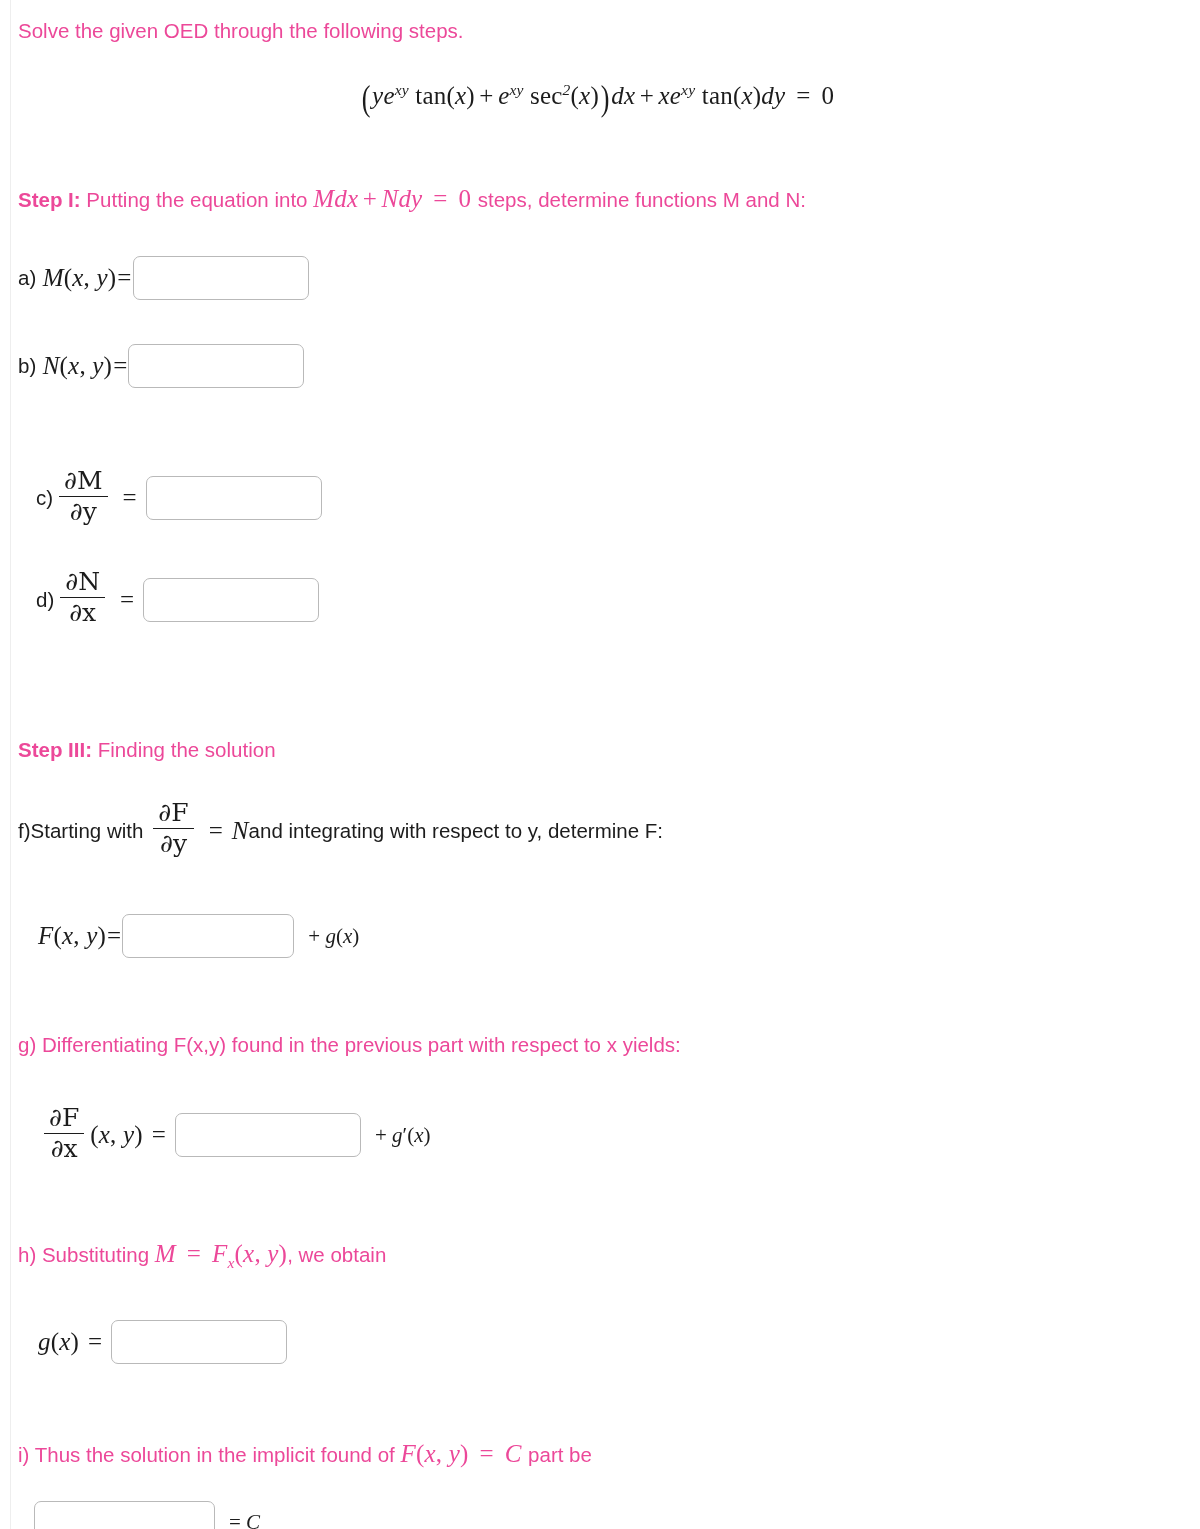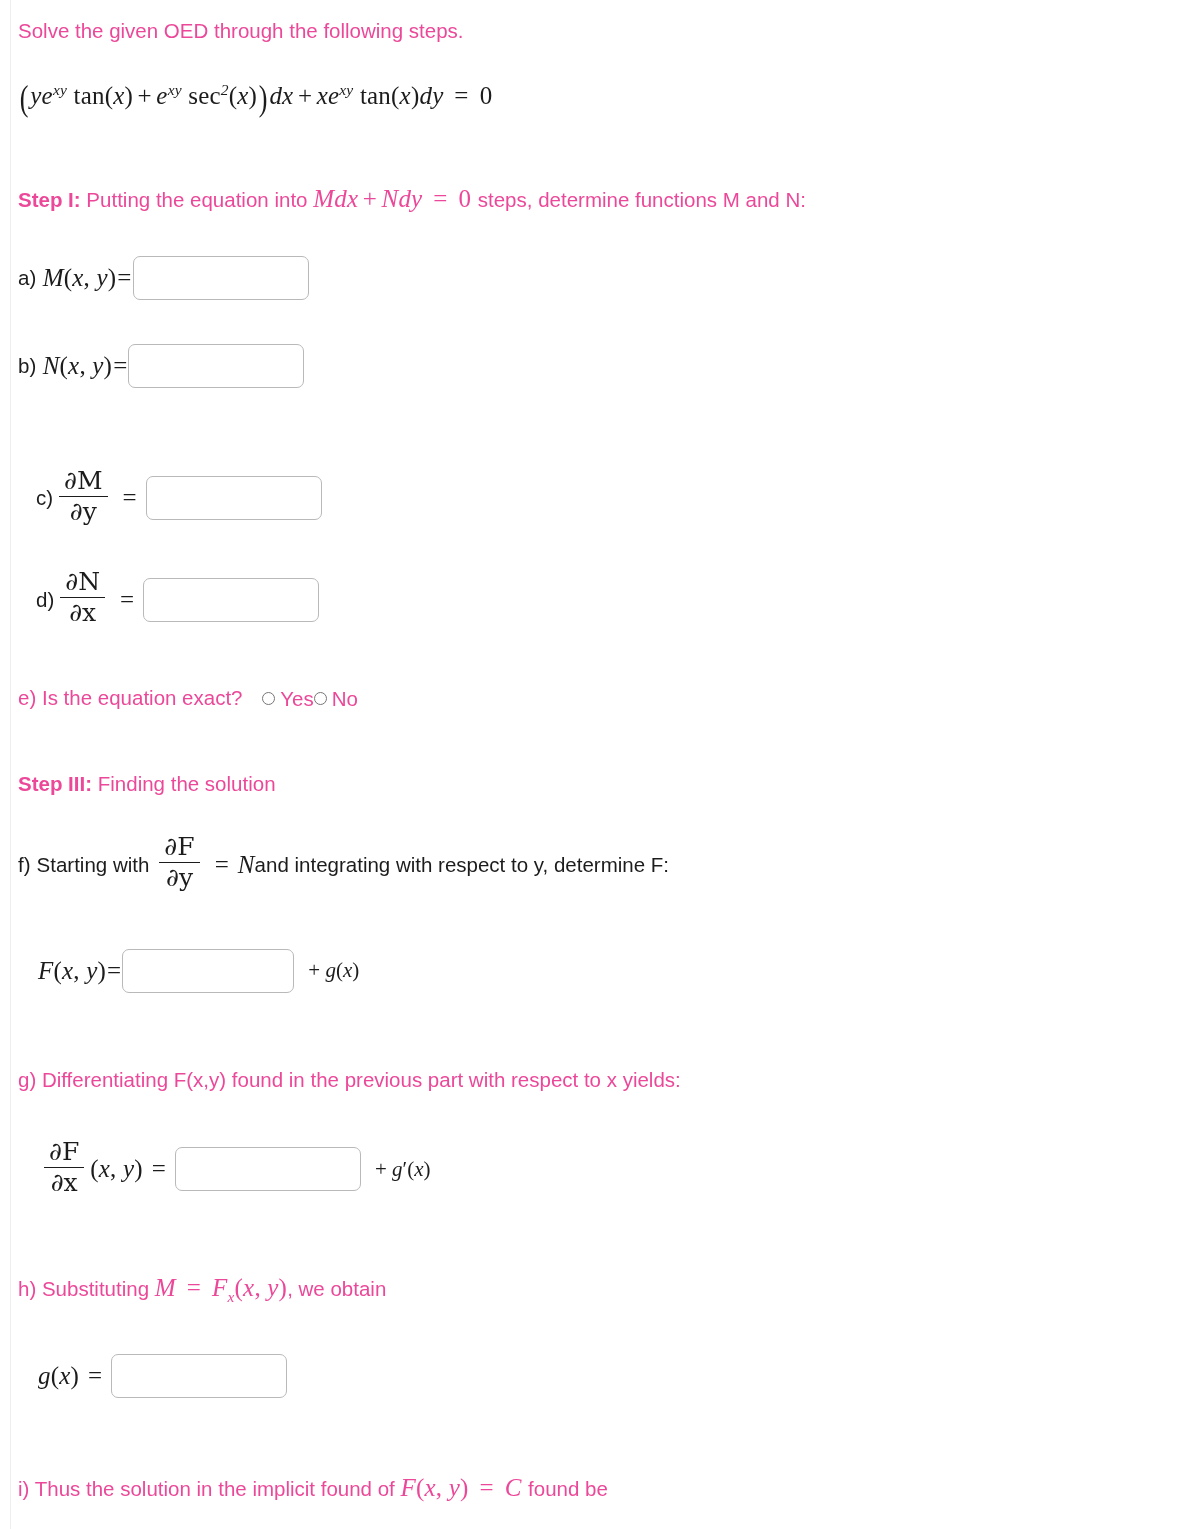--- a/index.html
+++ b/index.html
@@ -55,21 +55,21 @@
   .mn, .mo { font-style: normal; }
   .m sup, .m sub {
     font-size: .62em;
     font-style: italic;
   }
   .m sup.up { font-style: italic; }
   .op { font-style: normal; padding: 0 .18em; }
 
   
   .display-eq {
-    text-align: left;
+    text-align: center;
     margin: 30px 0 0 0;
     font-family: "Liberation Serif", "DejaVu Serif", serif;
     font-size: 27px;
     white-space: nowrap;
   }
   .paren-big {
     font-size: 1.45em;
     font-style: normal;
     vertical-align: -0.16em;
     display: inline-block;
@@ -239,47 +239,33 @@
       <span class="frac">
         <span class="num partial">∂N</span>
         <span class="den partial">∂x</span>
       </span>
       <span class="eq-sign">=</span>
       <input class="answer-box w-175" type="text" placeholder="" style="">
     </div>
 
     <div class="sp-52"></div>
 
-    <div class="para">
-      <span>e)</span>
-      <span>Is the equation exact?</span>
-      <span class="radio-group" style="margin-left:14px;">
-        <label class="radio-opt">
-          <span class="radio-dot"></span>
-          <span class="radio-label">Yes</span>
-        </label>
-        <label class="radio-opt">
-          <span class="radio-dot"></span>
-          <span class="radio-label">No</span>
-        </label>
-      </span>
-    </div>
 
     <div class="sp-52"></div>
 
     <div class="para">
       <span class="step-label">Step III:</span>
       <span>Finding the solution</span>
     </div>
 
     <div class="sp-36"></div>
 
     <div class="row">
       <span class="lbl">f)</span>
-      <span class="lbl" style="padding-left:6px;">Starting with</span>
+      <span class="lbl" style="">Starting with</span>
       <span class="frac" style="margin-left:10px;">
         <span class="num partial">∂F</span>
         <span class="den partial">∂y</span>
       </span>
       <span class="eq-sign">=</span>
       <span class="m mi">N</span>
       <span class="lbl">and integrating with respect to y, determine F:</span>
     </div>
 
     <div class="sp-36"></div>
@@ -333,21 +319,21 @@
     </div>
 
     <div class="sp-70"></div>
 
     <div class="para">
       <span>i)</span>
       <span>Thus the solution in the implicit found of</span>
       <span class="m">
         <span class="mi">F</span>(<span class="mi">x</span>,&nbsp;<span class="mi">y</span>)<span class="op">&nbsp;=&nbsp;</span><span class="mi">C</span>
       </span>
-      <span>found be</span>
+      <span>part be</span>
     </div>
 
     <div class="sp-26"></div>
 
     <div class="row" style="padding-left:16px;">
       <input class="answer-box w-180" type="text" placeholder="" style="">
       <span class="tail">
         <span class="mo">=</span>&nbsp;<span class="mi">C</span>
       </span>
     </div>

